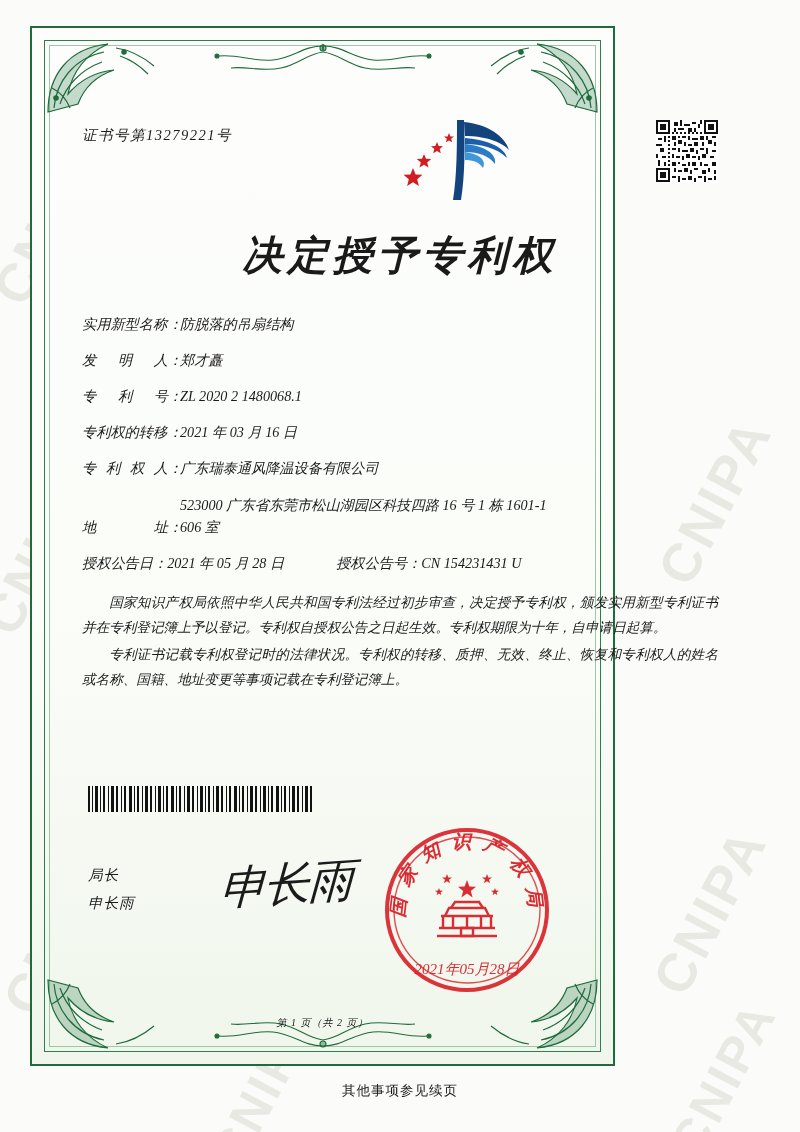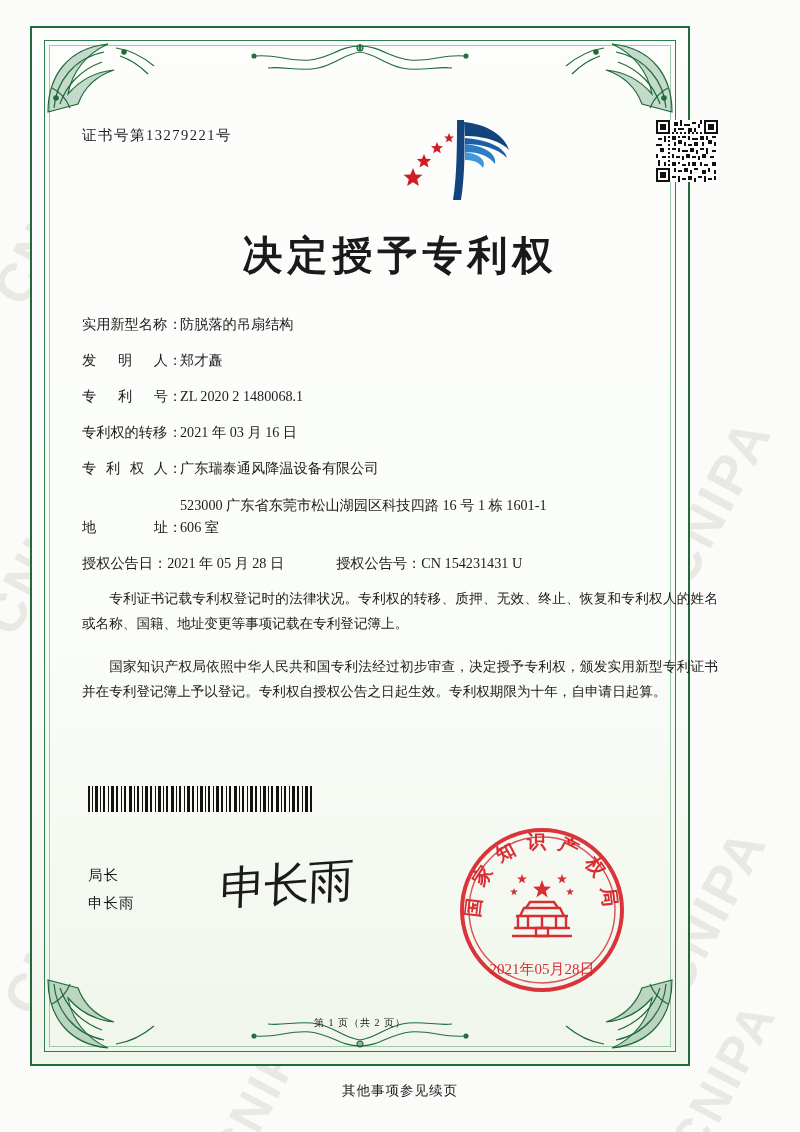--- a/index.html
+++ b/index.html
@@ -20,23 +20,24 @@
     font-weight:700;
     color:#e9e9e4;
     letter-spacing:3px;
     transform: rotate(-62deg);
     white-space:nowrap;
   }
   
   .page {
     position:absolute;
     left:30px; top:26px;
-    width:660px; height:1040px;
+    width:585px; height:1040px;
     background: linear-gradient(180deg,#fdfefc 0%,#fbfdf9 55%,#f0f6ec 100%);
     z-index:1;
+    font-style:italic;
   }
   
   .frame-outer {
     position:absolute; inset:0;
     border:2px solid #1f6b3a;
   }
   .frame-inner {
     position:absolute; inset:14px;
     border:1px solid #2e7d4f;
   }
@@ -428,22 +429,22 @@
         <div class="seg1">
           <span>授权公告日</span><span>：</span><span>2021 年 05 月 28 日</span>
         </div>
         <div class="seg2">
           <span>授权公告号</span><span>：</span><span>CN 154231431 U</span>
         </div>
       </div>
 
     </div>
 
+    <div class="para">国家知识产权局依照中华人民共和国专利法经过初步审查，决定授予专利权，颁发实用新型专利证书并在专利登记簿上予以登记。专利权自授权公告之日起生效。专利权期限为十年，自申请日起算。</div>
     <div class="para second">专利证书记载专利权登记时的法律状况。专利权的转移、质押、无效、终止、恢复和专利权人的姓名或名称、国籍、地址变更等事项记载在专利登记簿上。</div>
-    <div class="para">国家知识产权局依照中华人民共和国专利法经过初步审查，决定授予专利权，颁发实用新型专利证书并在专利登记簿上予以登记。专利权自授权公告之日起生效。专利权期限为十年，自申请日起算。</div>
   </div>
 
   <div class="barcode">
     <i style="left:0px;width:2px"></i>
       <i style="left:4px;width:1px"></i>
       <i style="left:7px;width:3px"></i>
     <i style="left:12px;width:1px"></i>
       <i style="left:15px;width:2px"></i>
       <i style="left:20px;width:1px"></i>
     <i style="left:23px;width:3px"></i>

